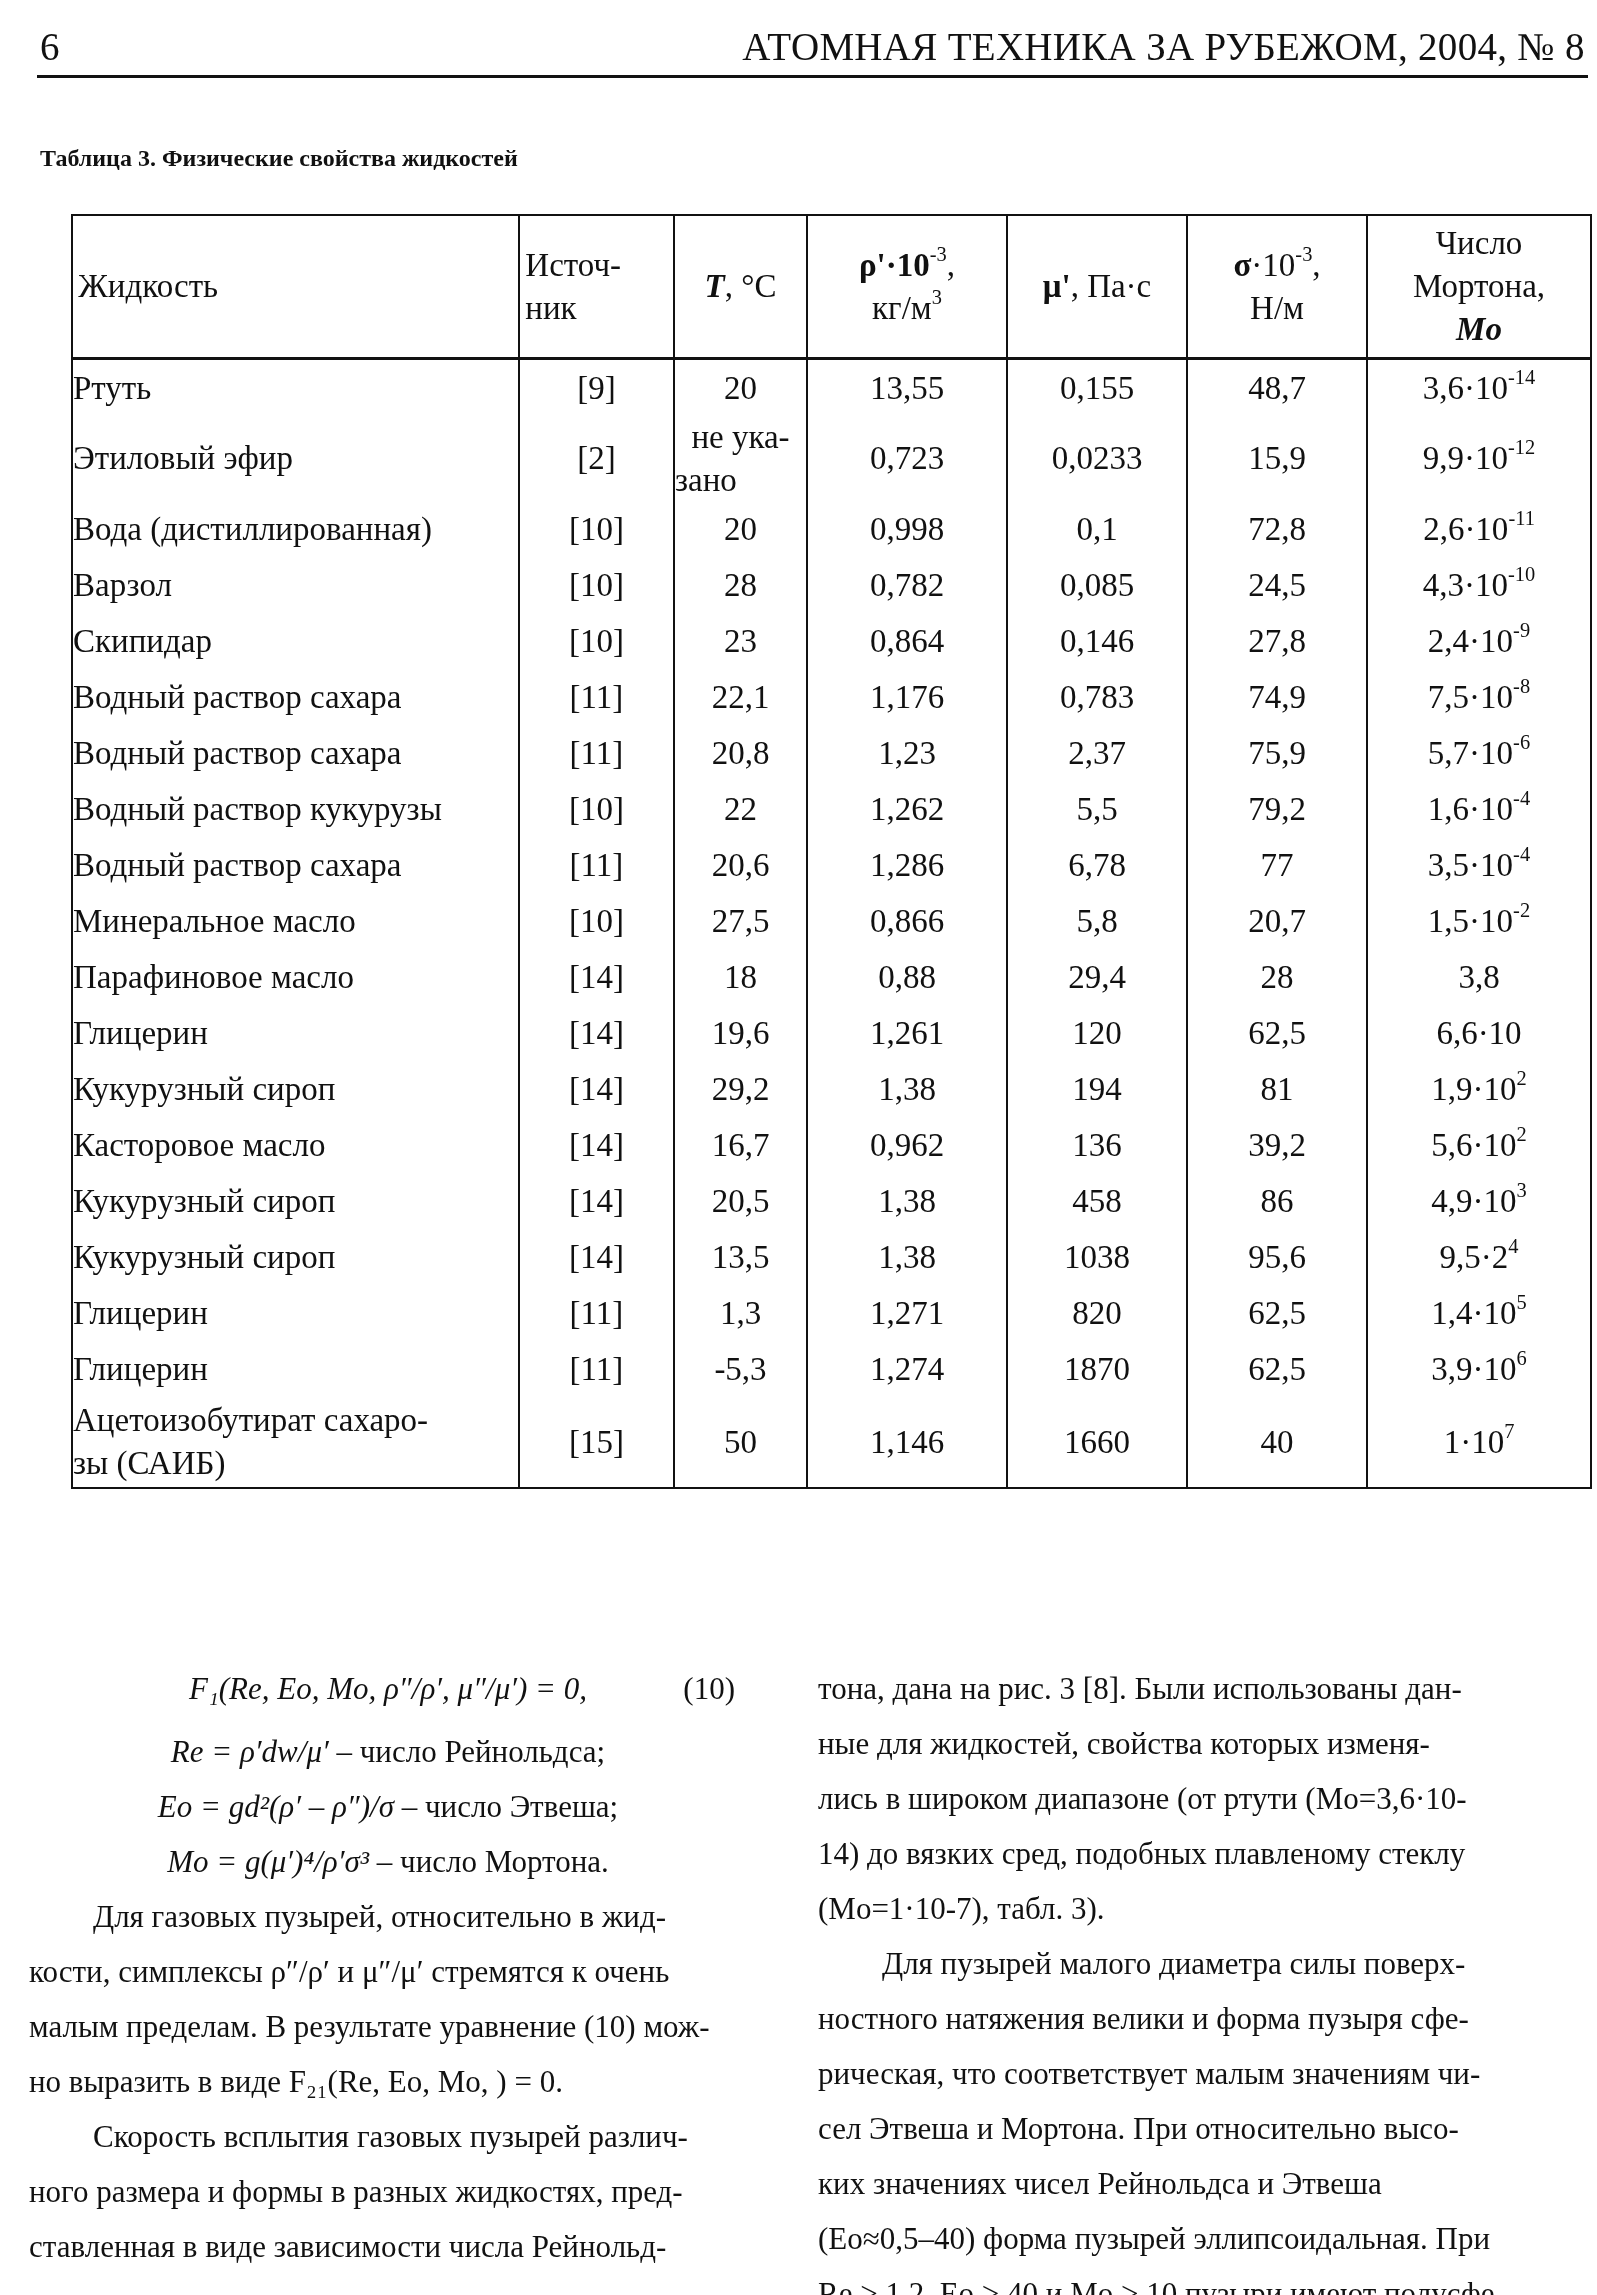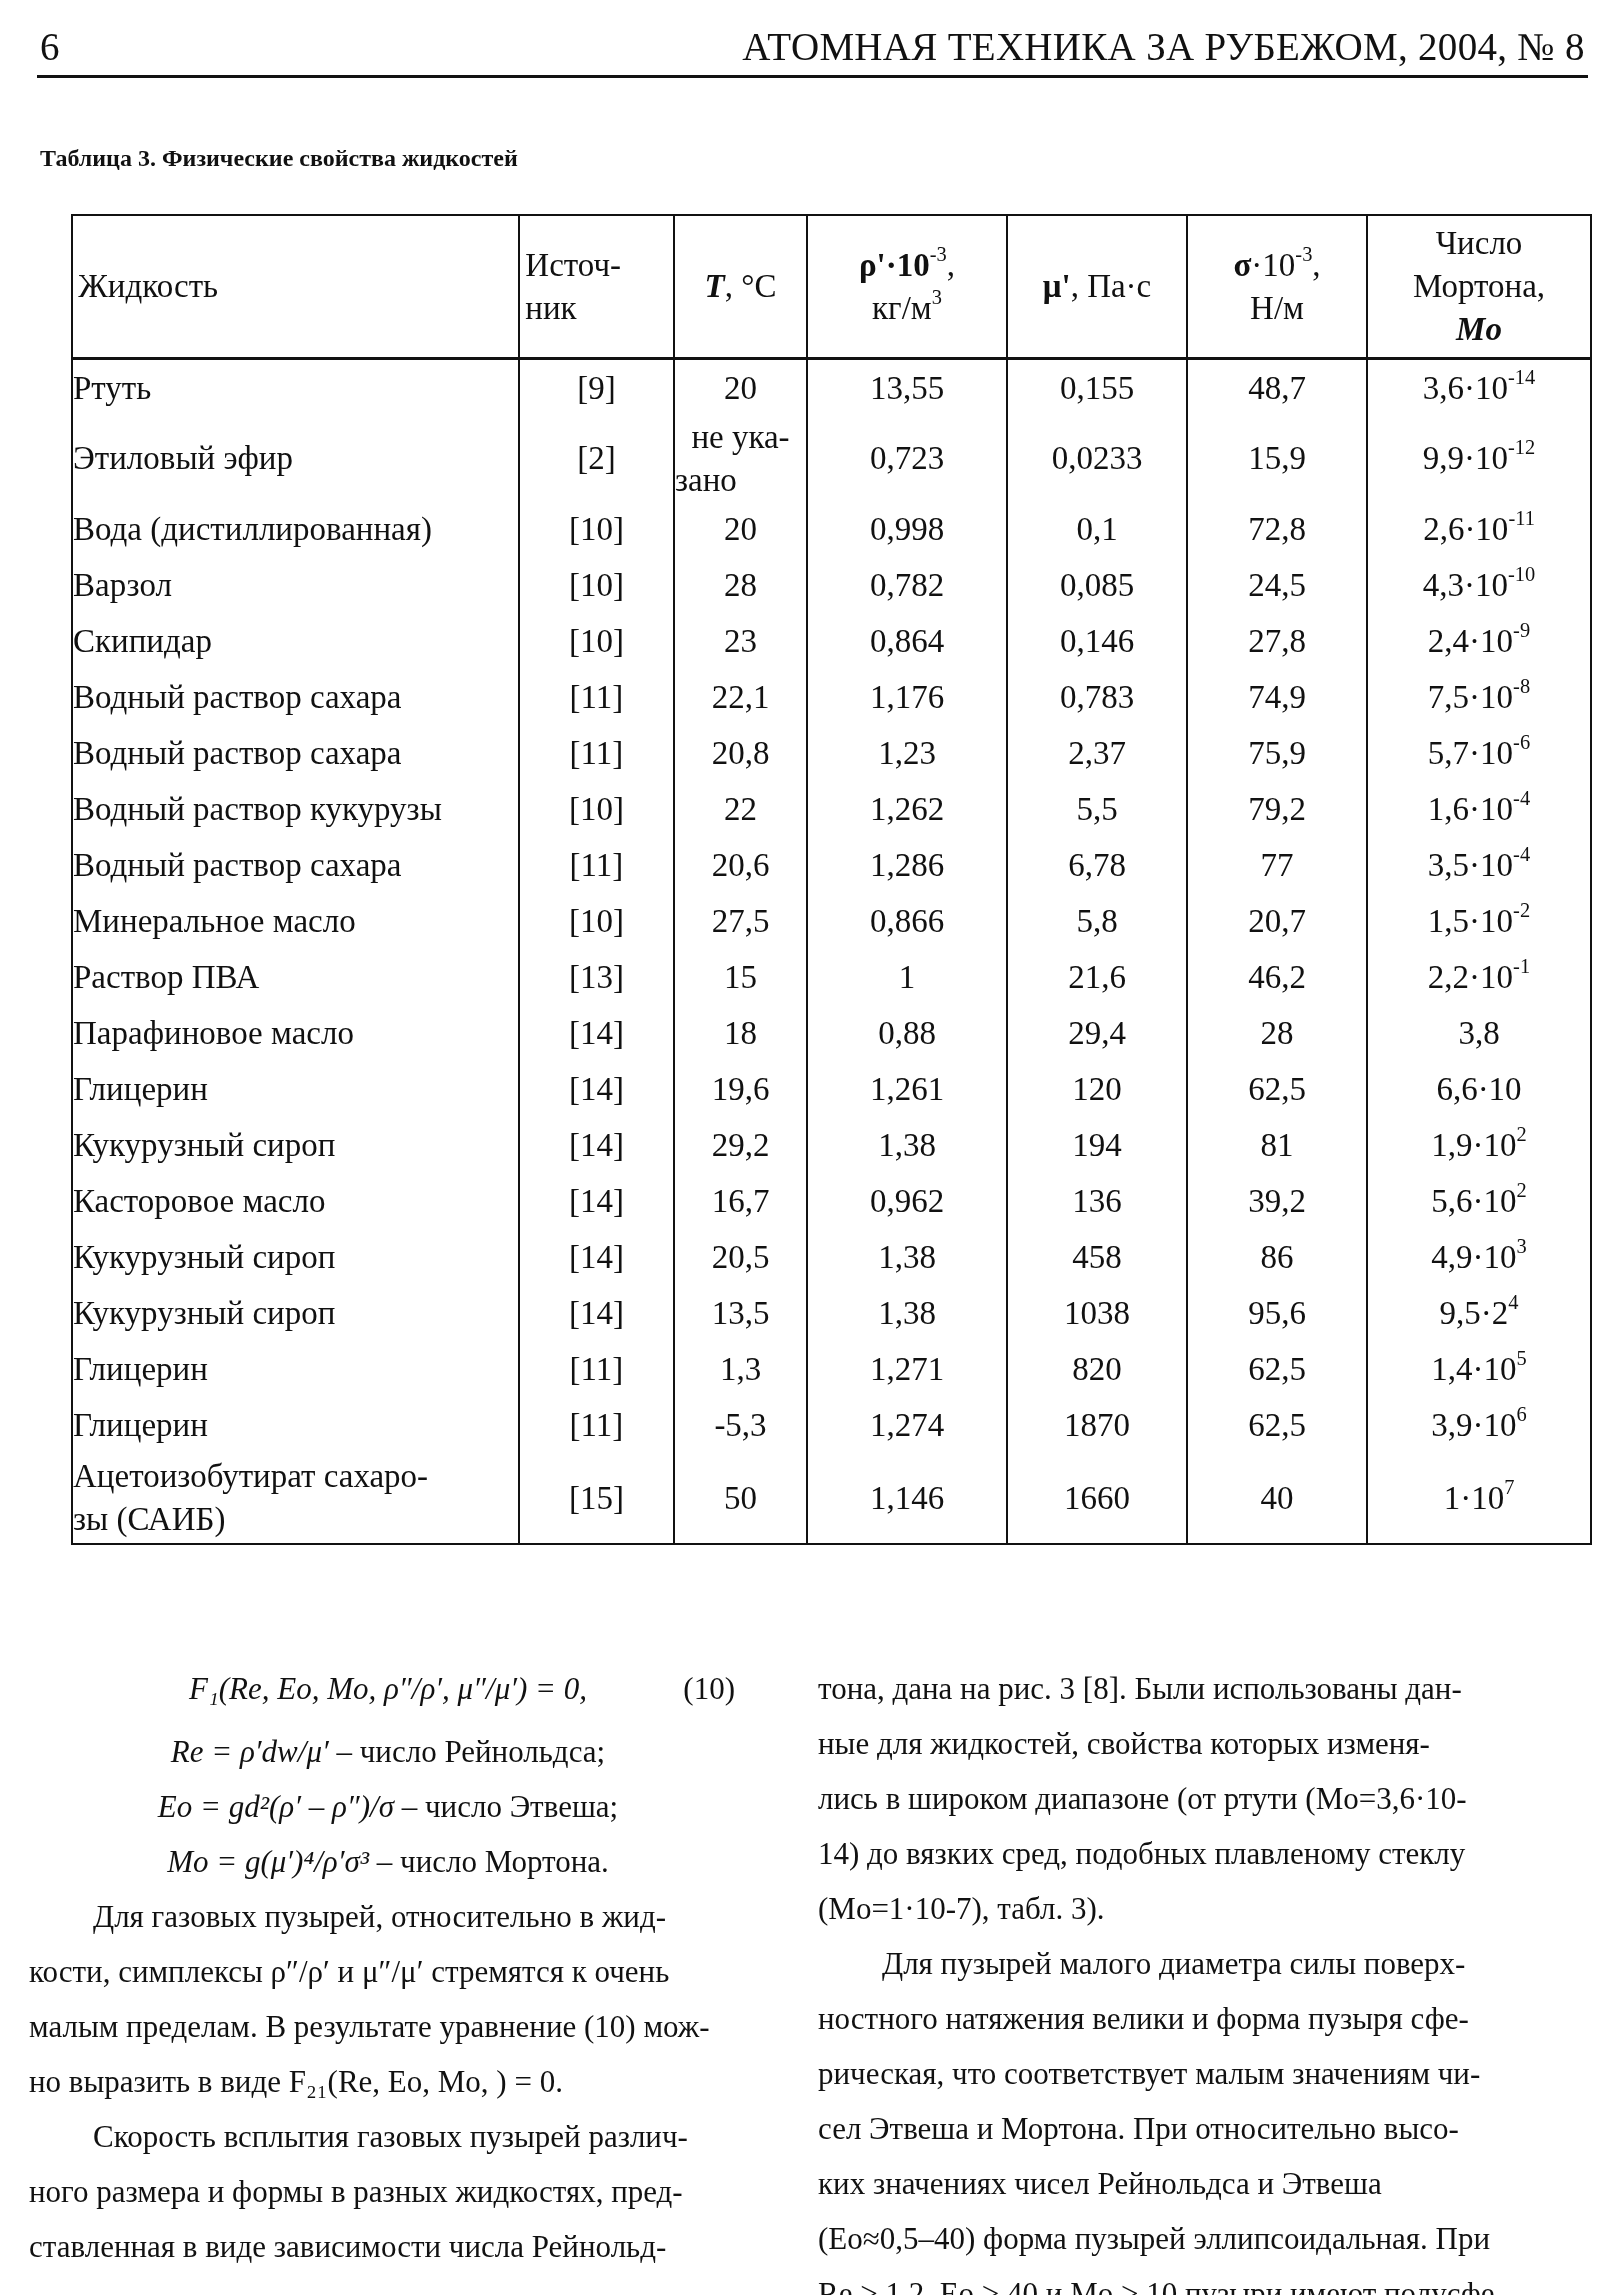--- a/index.html
+++ b/index.html
@@ -184,29 +184,20 @@
   <tr>
     <td class="name">Минеральное масло</td>
     <td>[10]</td>
     <td>27,5</td>
     <td>0,866</td>
     <td>5,8</td>
     <td>20,7</td>
     <td><span>1,5·10</span><sup>-2</sup></td>
   </tr>
 
-  <tr>
-    <td class="name">Раствор ПВА</td>
-    <td>[13]</td>
-    <td>15</td>
-    <td>1</td>
-    <td>21,6</td>
-    <td>46,2</td>
-    <td><span>2,2·10</span><sup>-1</sup></td>
-  </tr>
 
   <tr>
     <td class="name">Парафиновое масло</td>
     <td>[14]</td>
     <td>18</td>
     <td>0,88</td>
     <td>29,4</td>
     <td>28</td>
     <td><span>3,8</span><sup></sup></td>
   </tr>

